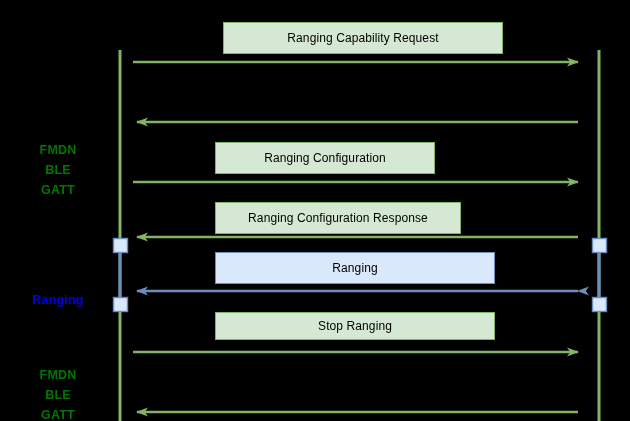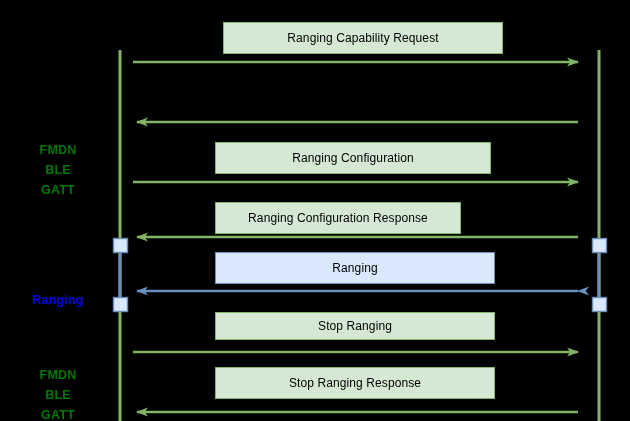--- a/index.html
+++ b/index.html
@@ -111,23 +111,22 @@
 
   <div class="phase-label" style="left:22px; top:333px; width:72px; color:#007700;">
     <span class="line">FMDN</span>
     <span class="line">BLE</span>
     <span class="line">GATT</span>
   </div>
 
   <div class="msg-box green" style="left:215px; top:22px; width:280px; height:32px;margin-left:8px;">Ranging Capability Request</div>
 
 
-  <div class="msg-box green" style="left:215px; top:142px; width:276px; height:32px;">Ranging Configuration</div>
+  <div class="msg-box green" style="left:215px; top:142px; width:220px; height:32px;">Ranging Configuration</div>
 
   <div class="msg-box green" style="left:215px; top:202px; width:246px; height:32px;">Ranging Configuration Response</div>
 
   <div class="msg-box blue" style="left:215px; top:252px; width:280px; height:32px;">Ranging</div>
 
   <div class="msg-box green" style="left:215px; top:312px; width:280px; height:28px;">Stop Ranging</div>
 
-  <div class="msg-box green" style="left:215px; top:367px; width:280px; height:32px;">Stop Ranging Response</div>
 
 </div>
 
 </body></html>

